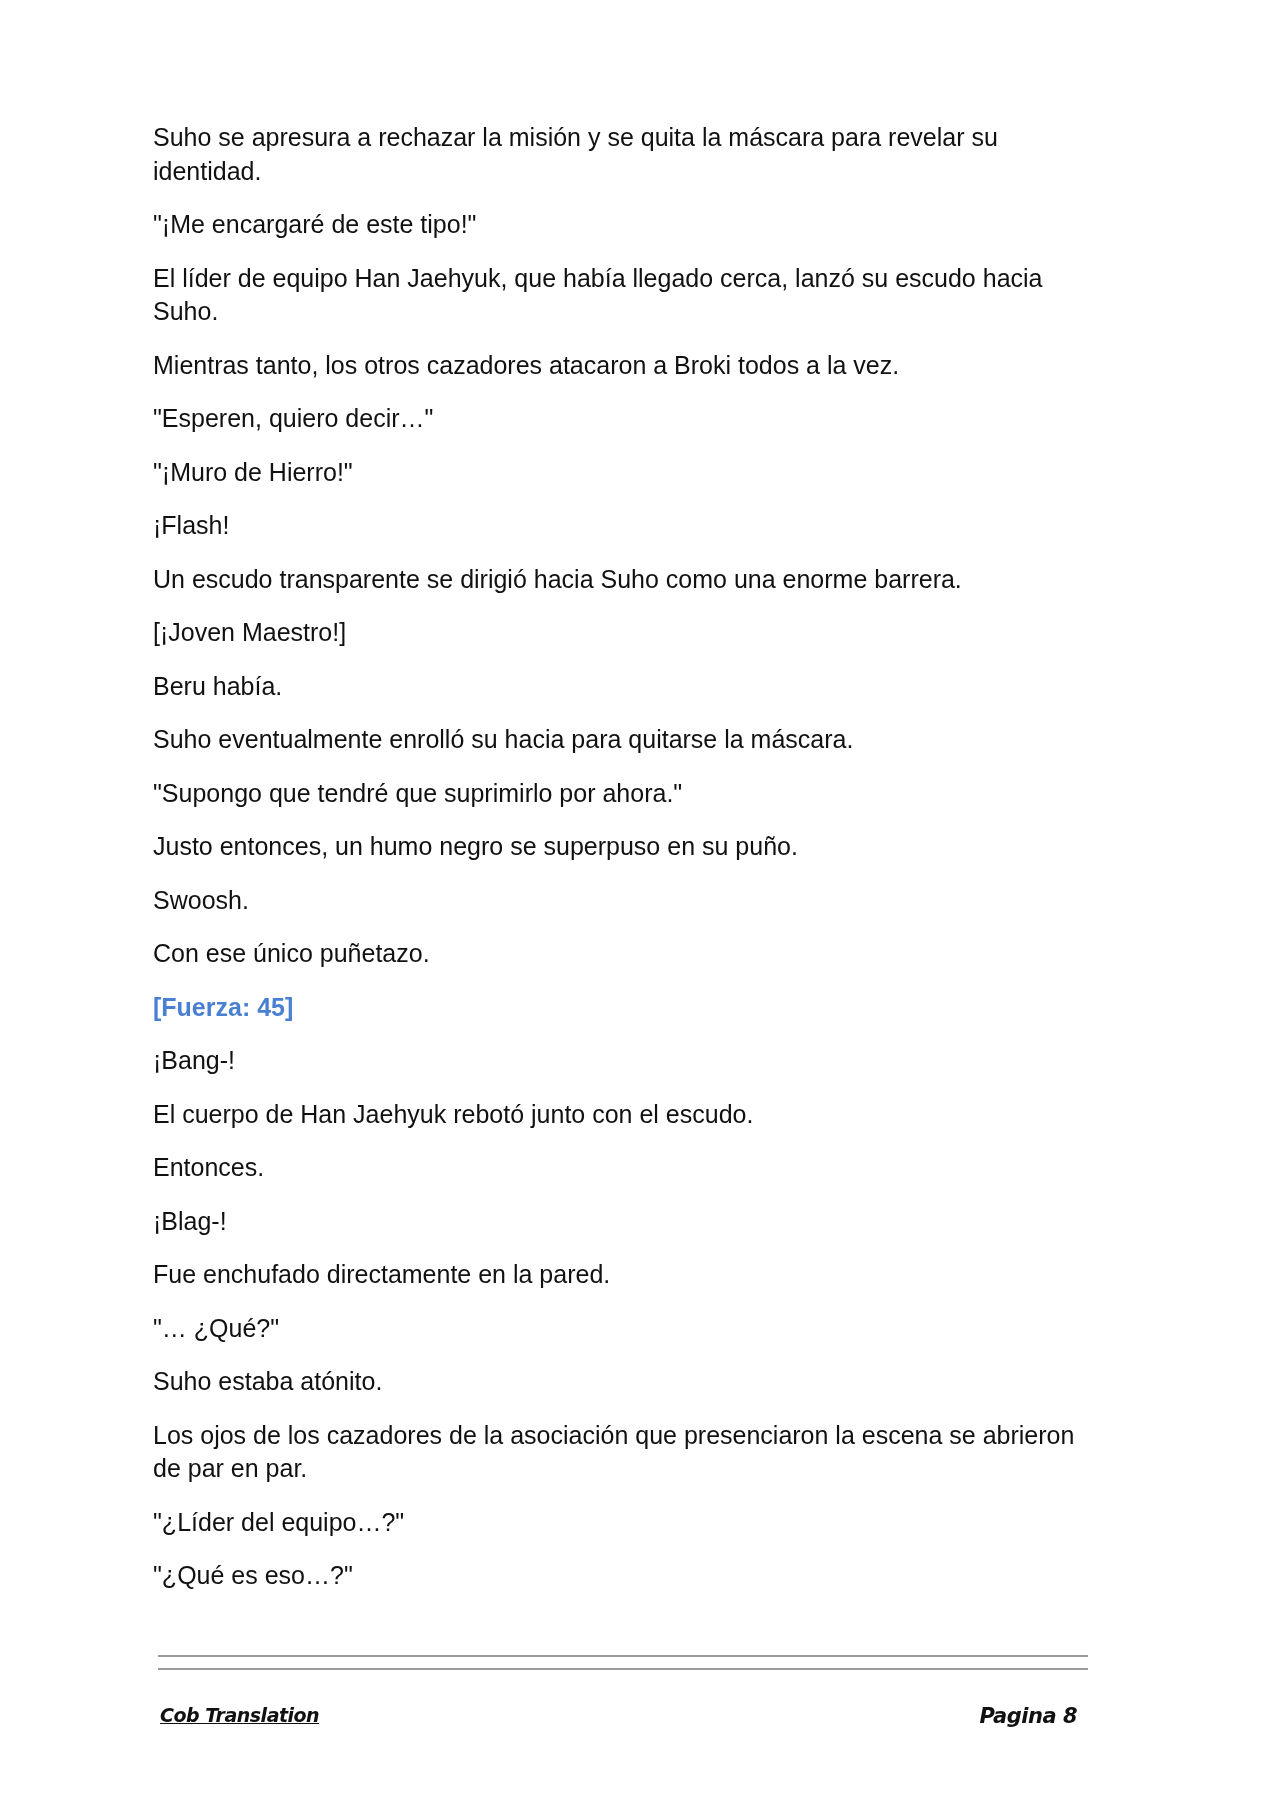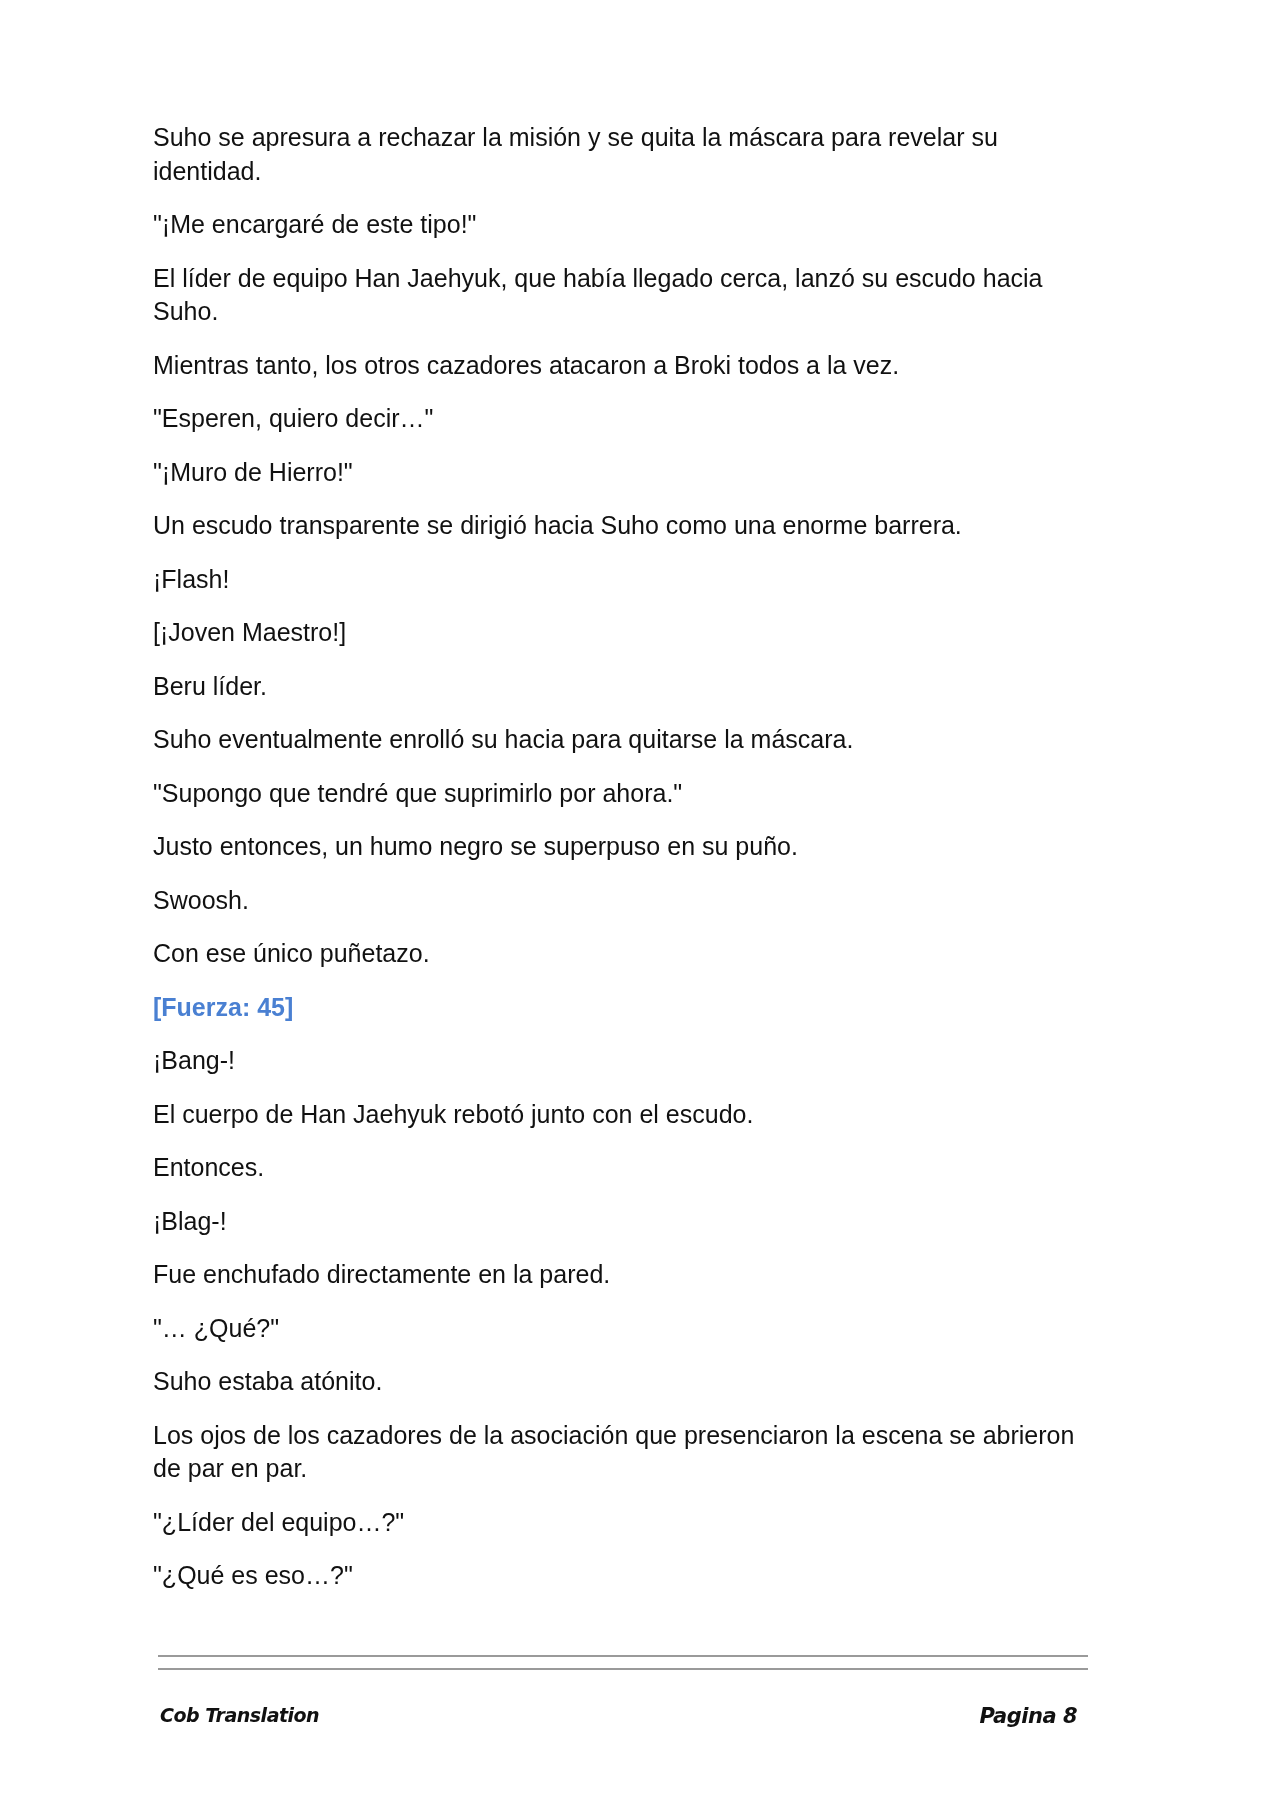--- a/index.html
+++ b/index.html
@@ -51,38 +51,38 @@
     .footer-left, .footer-right {
       position: absolute;
       top: 1704px;
       font-family: "DejaVu Sans", sans-serif;
       font-style: italic;
       font-weight: bold;
       font-size: 19px;
       color: #111111;
       letter-spacing: -0.5px;
     }
-    .footer-left { left: 160px; }
+    .footer-left { left: 160px; text-decoration: underline; }
     .footer-right { right: 203px; font-size: 21px; }
   </style>
 </head>
 <body>
 
 <div class="page">
   <div class="content">
     <p>Suho se apresura a rechazar la misión y se quita la máscara para revelar su identidad.</p>
     <p>"¡Me encargaré de este tipo!"</p>
     <p>El líder de equipo Han Jaehyuk, que había llegado cerca, lanzó su escudo hacia Suho.</p>
     <p>Mientras tanto, los otros cazadores atacaron a Broki todos a la vez.</p>
     <p>"Esperen, quiero decir…"</p>
     <p>"¡Muro de Hierro!"</p>
+    <p>¡Flash!</p>
     <p>Un escudo transparente se dirigió hacia Suho como una enorme barrera.</p>
-    <p>¡Flash!</p>
     <p>[¡Joven Maestro!]</p>
-    <p>Beru líder.</p>
+    <p>Beru había.</p>
     <p>Suho eventualmente enrolló su hacia para quitarse la máscara.</p>
     <p>"Supongo que tendré que suprimirlo por ahora."</p>
     <p>Justo entonces, un humo negro se superpuso en su puño.</p>
     <p>Swoosh.</p>
     <p>Con ese único puñetazo.</p>
     <p class="system">[Fuerza: 45]</p>
     <p>¡Bang-!</p>
     <p>El cuerpo de Han Jaehyuk rebotó junto con el escudo.</p>
     <p>Entonces.</p>
     <p>¡Blag-!</p>

